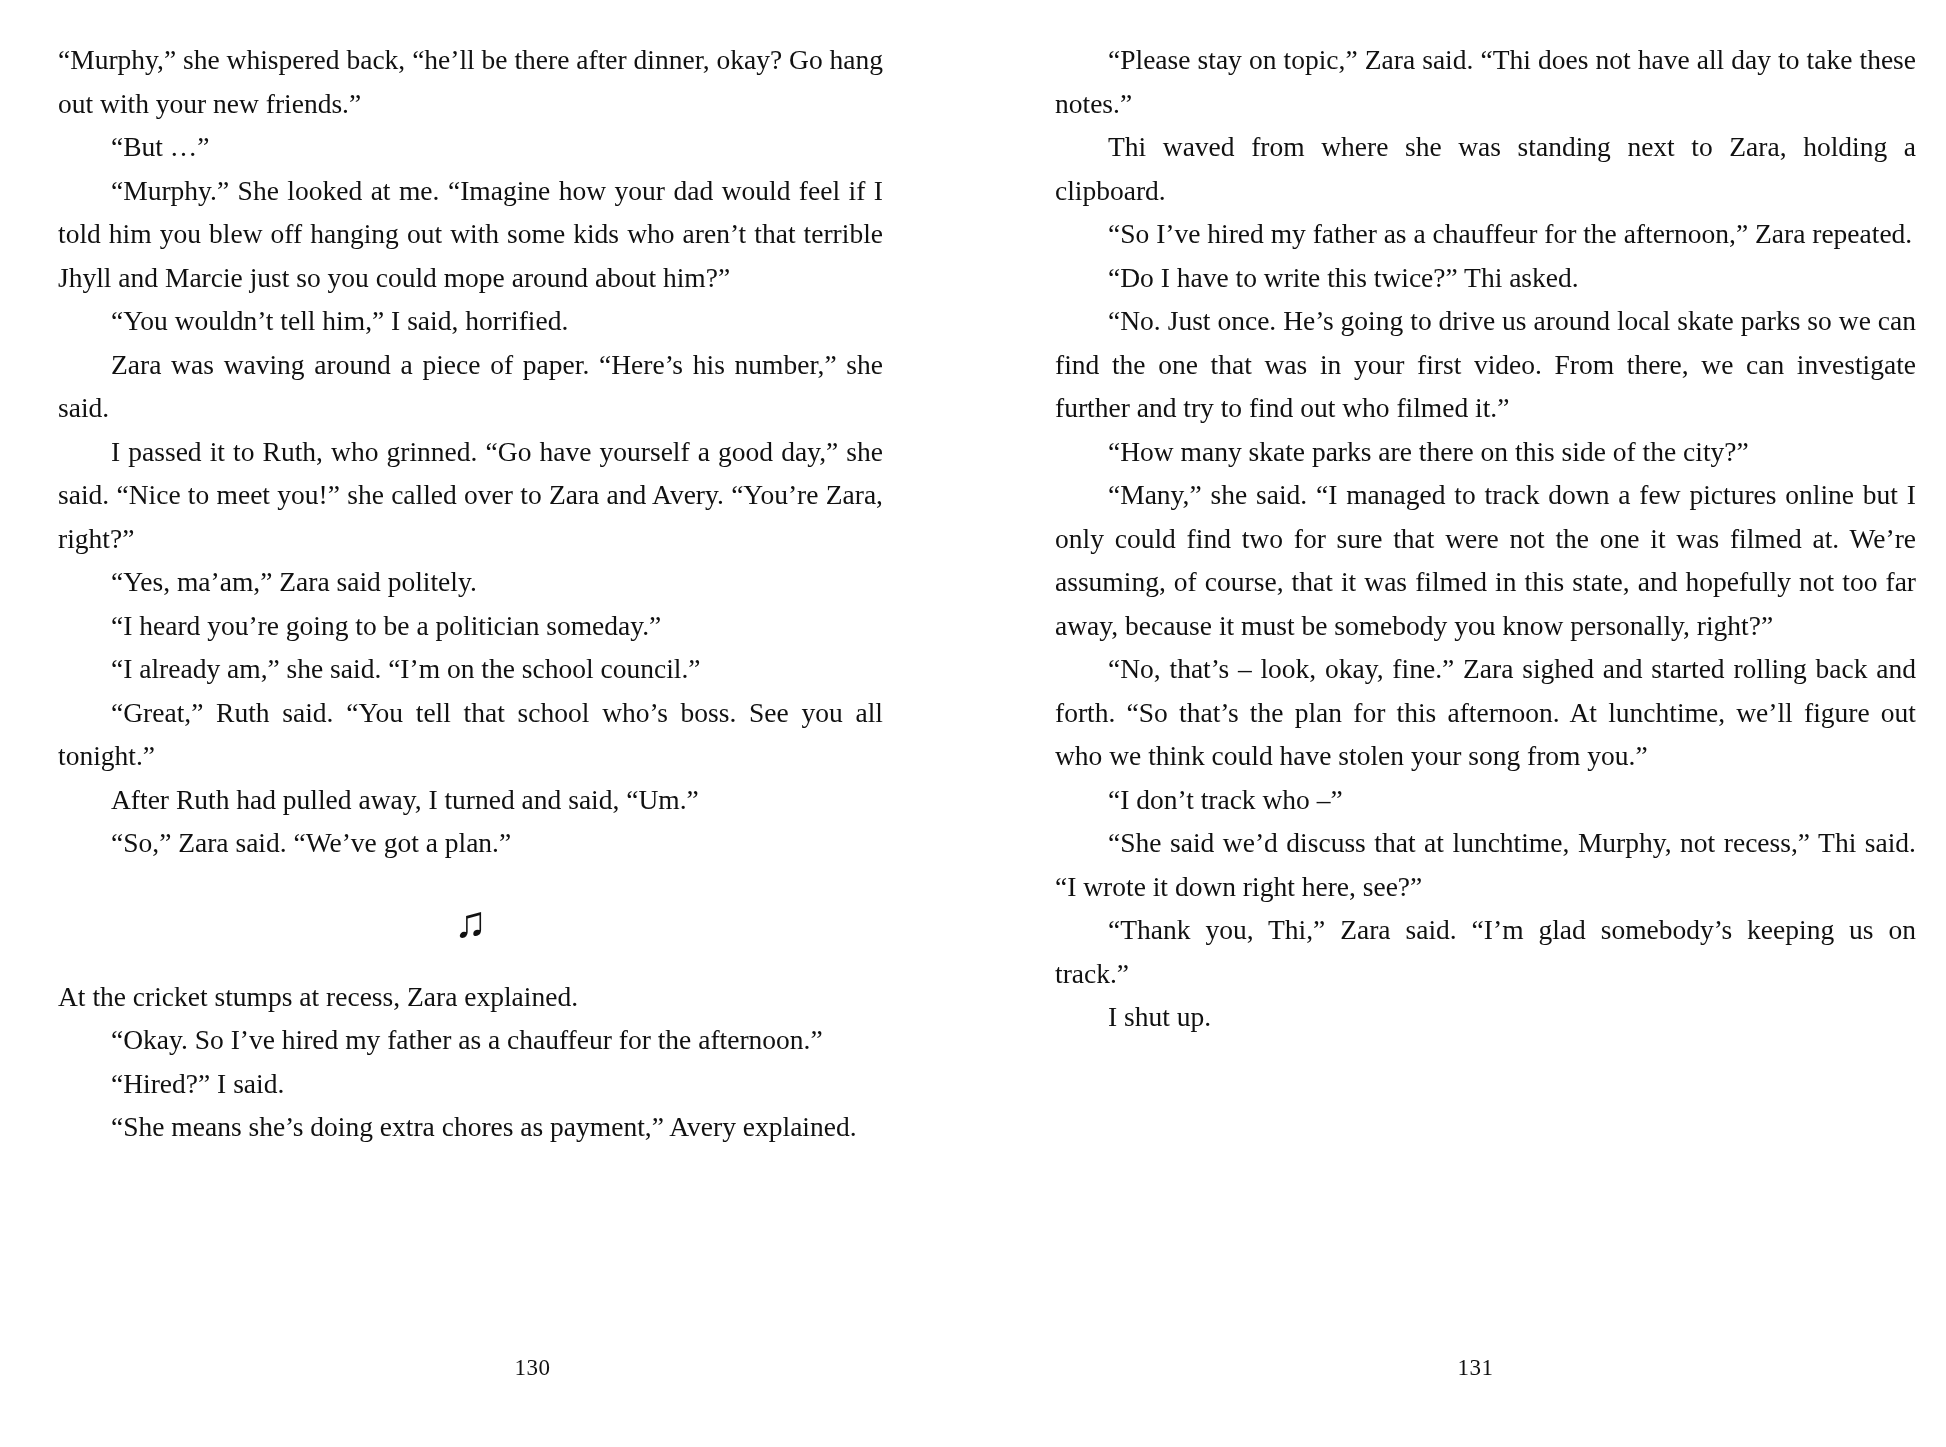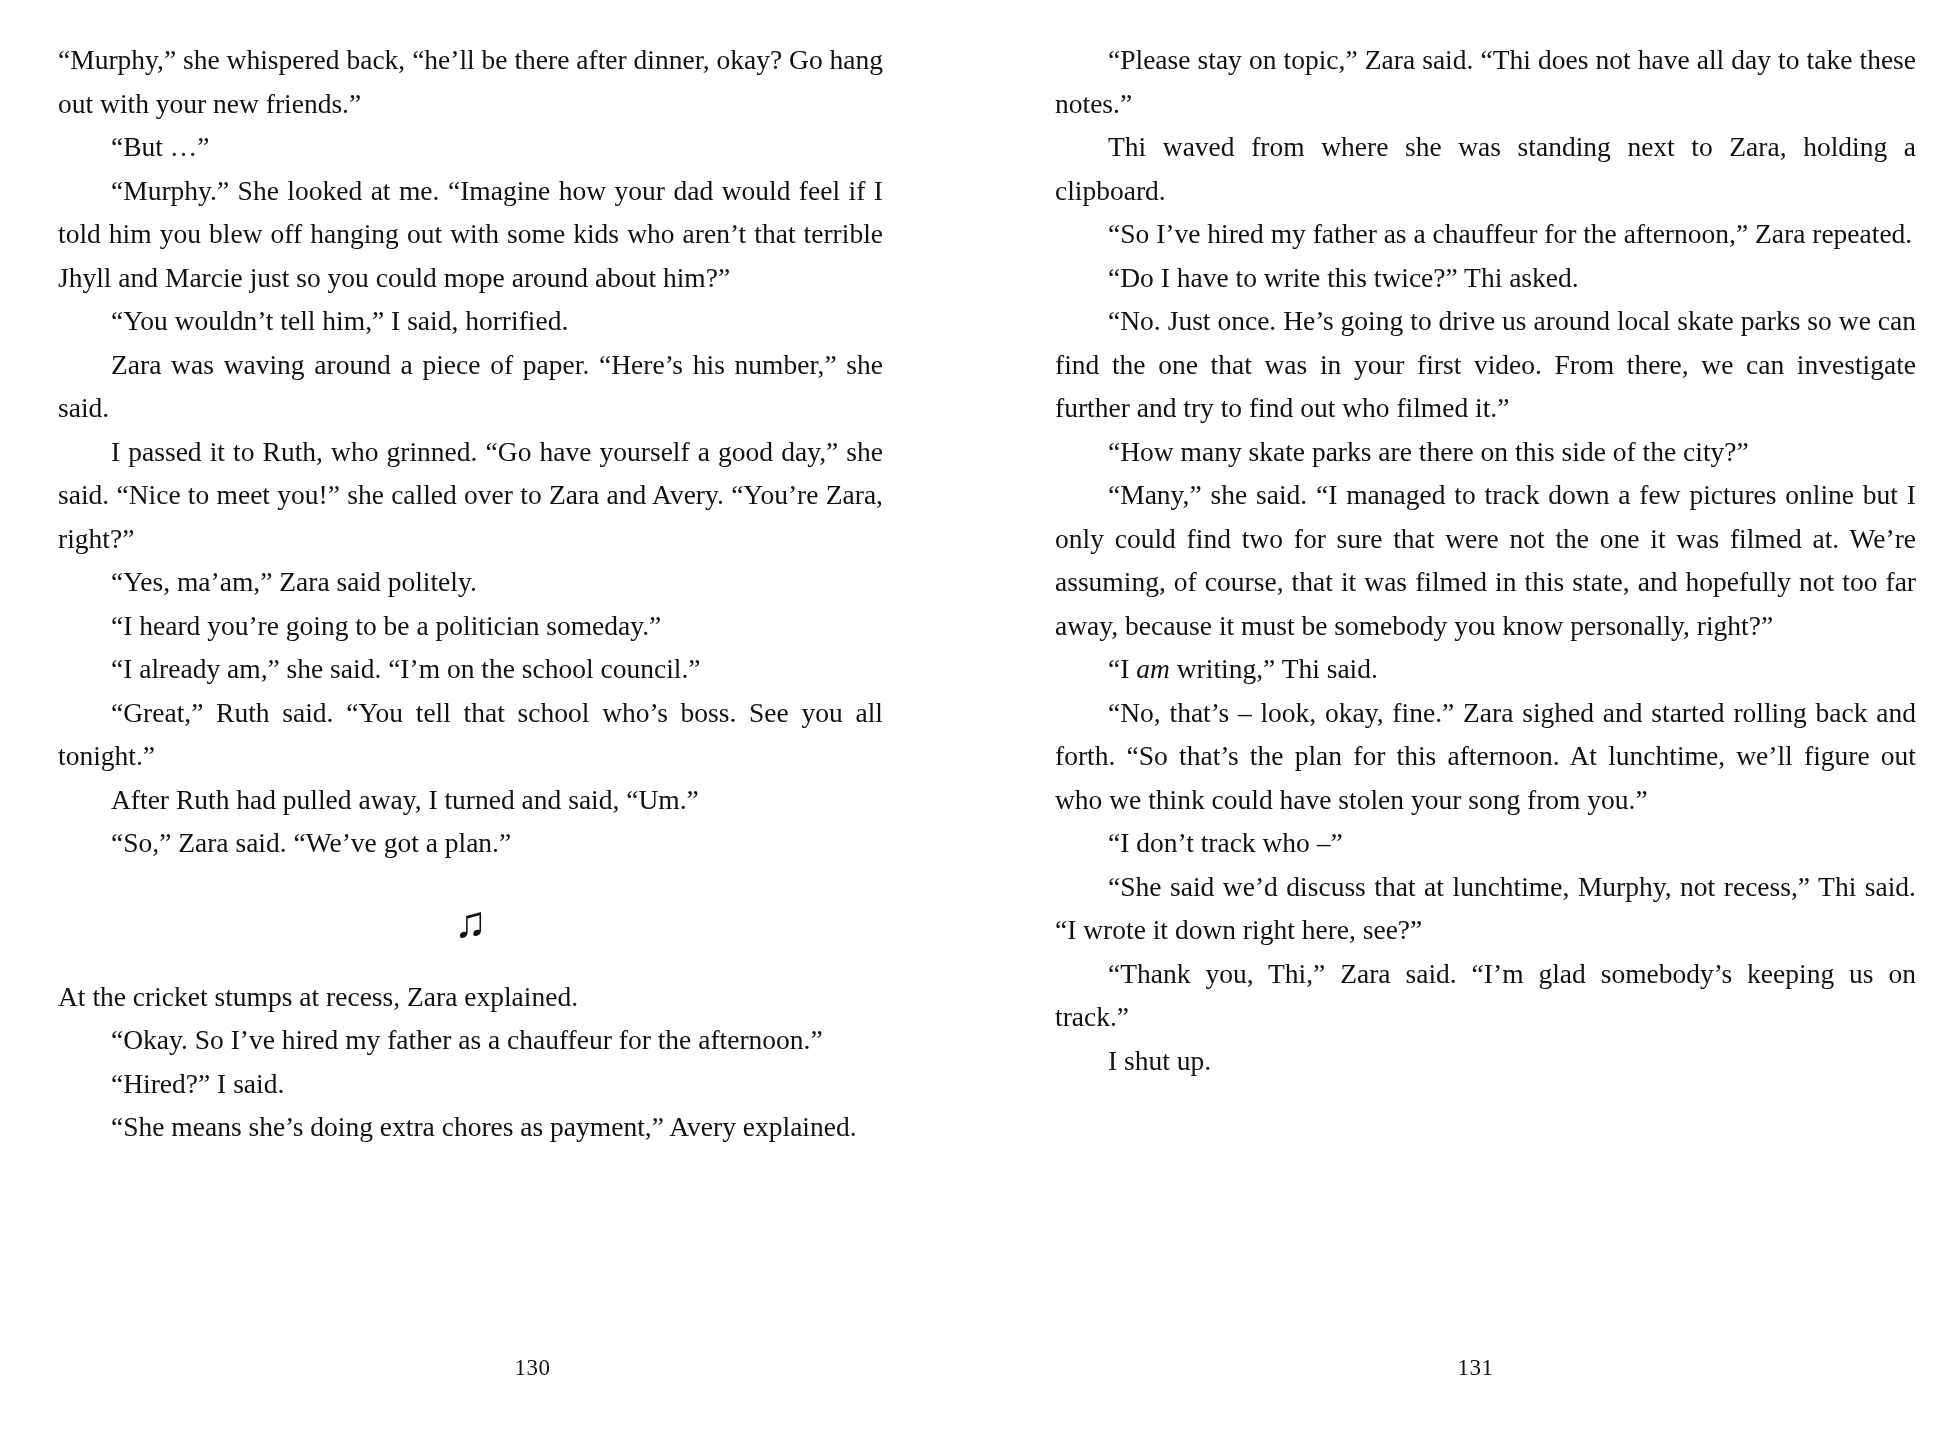--- a/index.html
+++ b/index.html
@@ -99,21 +99,20 @@
 
   <div class="page page-right">
     <div class="textblock" id="right-body">
         <p>“Please stay on topic,” Zara said. “Thi does not have all day to take these notes.”</p>
         <p>Thi waved from where she was standing next to Zara, holding a clipboard.</p>
         <p>“So I’ve hired my father as a chauffeur for the afternoon,” Zara repeated.</p>
         <p>“Do I have to write this twice?” Thi asked.</p>
         <p>“No. Just once. He’s going to drive us around local skate parks so we can find the one that was in your first video. From there, we can investigate further and try to find out who filmed it.”</p>
         <p>“How many skate parks are there on this side of the city?”</p>
         <p>“Many,” she said. “I managed to track down a few pictures online but I only could find two for sure that were not the one it was filmed at. We’re assuming, of course, that it was filmed in this state, and hopefully not too far away, because it must be somebody you know personally, right?”</p>
-        <p>“I <em>am</em> writing,” Thi said.</p>
         <p>“No, that’s – look, okay, fine.” Zara sighed and started rolling back and forth. “So that’s the plan for this afternoon. At lunchtime, we’ll figure out who we think could have stolen your song from you.”</p>
         <p>“I don’t track who –”</p>
         <p>“She said we’d discuss that at lunchtime, Murphy, not recess,” Thi said. “I wrote it down right here, see?”</p>
         <p>“Thank you, Thi,” Zara said. “I’m glad somebody’s keeping us on track.”</p>
         <p>I shut up.</p>
       </div>
     <div class="folio">131</div>
   </div>
 
 </div>

